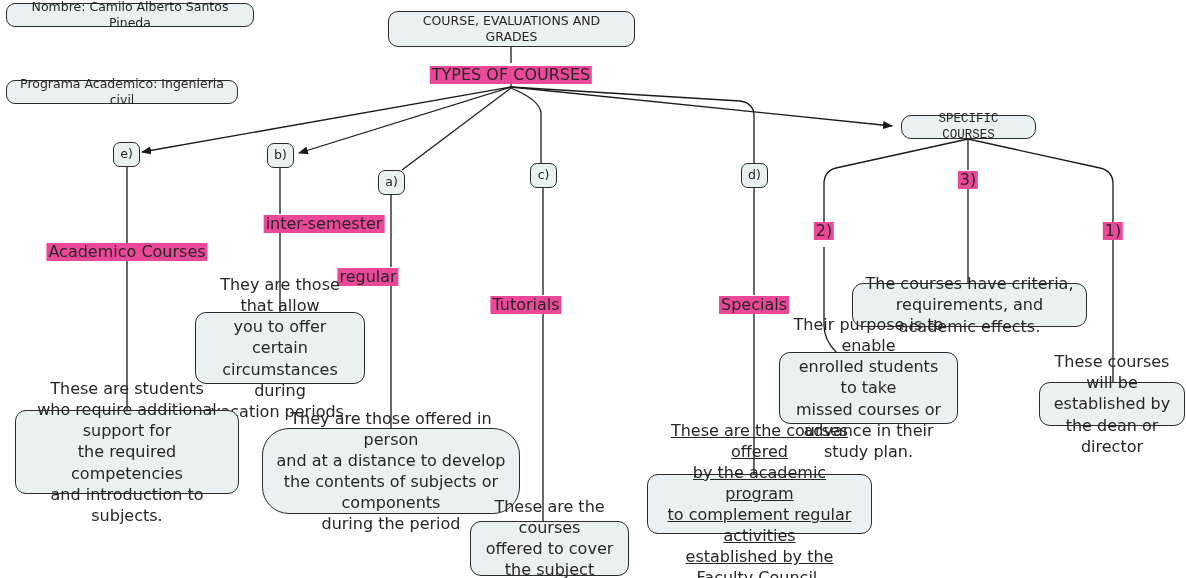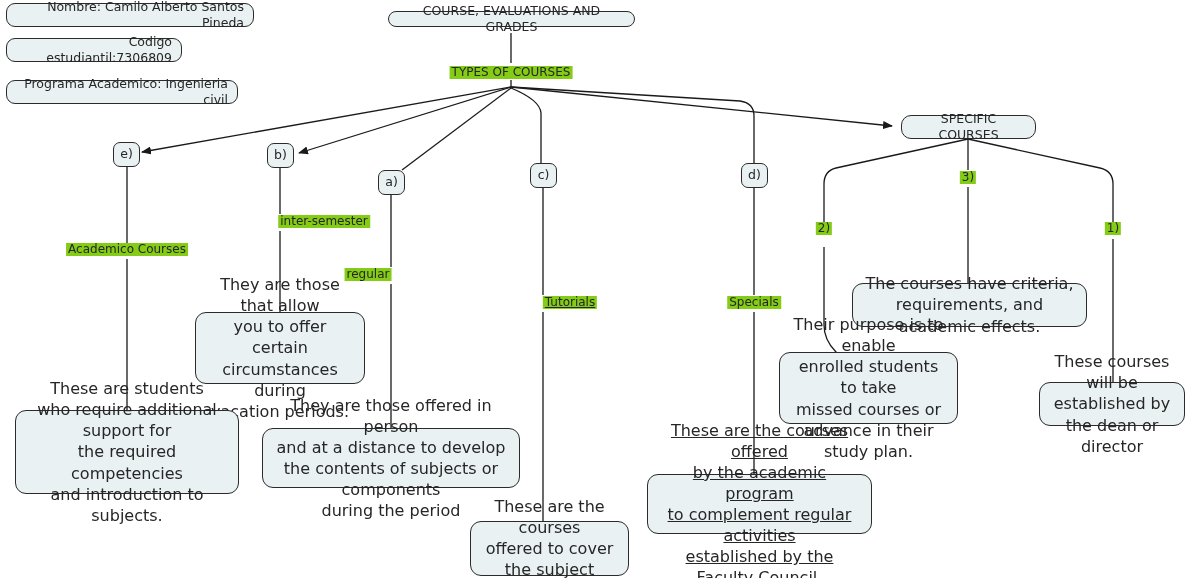--- a/index.html
+++ b/index.html
@@ -44,38 +44,38 @@
   .node.hdr {
     font-size: 12.5px;
     padding: 4px 10px;
     border-radius: 10px;
   }
   .node.info {
     font-size: 12.5px;
     padding: 4px 9px;
     border-radius: 9px;
     justify-content: flex-start;
-    text-align: right;
+    text-align: center;
   }
   .node.letter {
     font-size: 12.5px;
     border-radius: 7px;
     padding: 0;
   }
   .node.para {
     font-size: 16px;
     padding: 21px 9px;
     border-radius: 11px;
   }
   .linklabel {
     position: absolute;
-    font-size: 12px;
+    font-size: 16px;
     color: #262626;
     white-space: nowrap;
-    background: #84cc16;
+    background: #ec4899;
     padding: 0 2px;
     line-height: 1.1;
   }
   .linklabel.c {
     transform: translateX(-50%);
   }
 </style>
 </head>
 <body>
 
@@ -123,53 +123,52 @@
       <path d="M968,139 L836,168 Q824,171 824,184 L824,230"></path>
       <path d="M824,247 L824,325 Q824,340 836,352 L852,370"></path>
       <path d="M968,139 L968,170"></path>
       <path d="M968,187 L968,283"></path>
       <path d="M968,139 L1100,168 Q1113,171 1113,184 L1113,222"></path>
       <path d="M1113,239 L1113,382"></path>
     </g>
   </svg>
 
   <div class="node info" style="left:6px; top:3px; width:248px; height:24px;">Nombre: Camilo Alberto Santos Pineda</div>
-  <div class="node info" style="left:6px; top:38px; width:176px; height:24px;">Codigo estudiantil:7306809</div>
   <div class="node info" style="left:6px; top:80px; width:232px; height:24px;">Programa Academico: Ingenieria civil</div>
 
-  <div class="node hdr" style="left:388px; top:11px; width:247px; height:16px;">COURSE, EVALUATIONS AND GRADES</div>
+  <div class="node hdr" style="left:388px; top:11px; width:247px; height:36px;">COURSE, EVALUATIONS AND GRADES</div>
 
   <div class="linklabel c" style="left:511px; top:66px;">TYPES OF COURSES</div>
 
-  <div class="node hdr" style="left:901px; top:115px; width:135px; height:24px;">SPECIFIC COURSES</div>
+  <div class="node hdr" style="left:901px; top:115px; width:135px; height:24px;font-family:Liberation Mono, monospace;">SPECIFIC COURSES</div>
 
   <div class="node letter" style="left:113px; top:142px; width:27px; height:25px;">e)</div>
   <div class="node letter" style="left:267px; top:143px; width:27px; height:25px;">b)</div>
   <div class="node letter" style="left:378px; top:170px; width:27px; height:25px;">a)</div>
   <div class="node letter" style="left:530px; top:163px; width:27px; height:25px;">c)</div>
   <div class="node letter" style="left:741px; top:163px; width:27px; height:25px;">d)</div>
 
   <div class="linklabel c" style="left:127px; top:243px;">Academico Courses</div>
   <div class="linklabel c" style="left:280px; top:215px;margin-left:44px;">inter-semester</div>
   <div class="linklabel c" style="left:368px; top:268px;">regular</div>
-  <div class="linklabel c" style="left:570px; top:296px;text-decoration:underline;">Tutorials</div>
+  <div class="linklabel c" style="left:526px; top:296px;">Tutorials</div>
   <div class="linklabel c" style="left:754px; top:296px;">Specials</div>
   <div class="linklabel c" style="left:824px; top:222px;">2)</div>
   <div class="linklabel c" style="left:968px; top:171px;">3)</div>
   <div class="linklabel c" style="left:1113px; top:222px;">1)</div>
 
   <div class="node para" style="left:195px; top:312px; width:170px; height:72px;">They are those that allow
 you to offer certain
 circumstances during
 vacation periods.</div>
   <div class="node para" style="left:15px; top:410px; width:224px; height:84px;">These are students
 who require additional support for
 the required competencies
 and introduction to subjects.</div>
-  <div class="node para" style="left:262px; top:428px; width:258px; height:60px;">They are those offered in person
+  <div class="node para" style="left:262px; top:428px; width:258px; height:86px;border-radius:27px;">They are those offered in person
 and at a distance to develop
 the contents of subjects or components
 during the period</div>
   <div class="node para" style="left:470px; top:521px; width:159px; height:55px;">These are the courses
 offered to cover
 the subject content.</div>
   <div class="node para" style="left:647px; top:474px; width:225px; height:60px;text-decoration:underline;">These are the courses offered
 by the academic program
 to complement regular activities
 established by the Faculty Council.</div>

